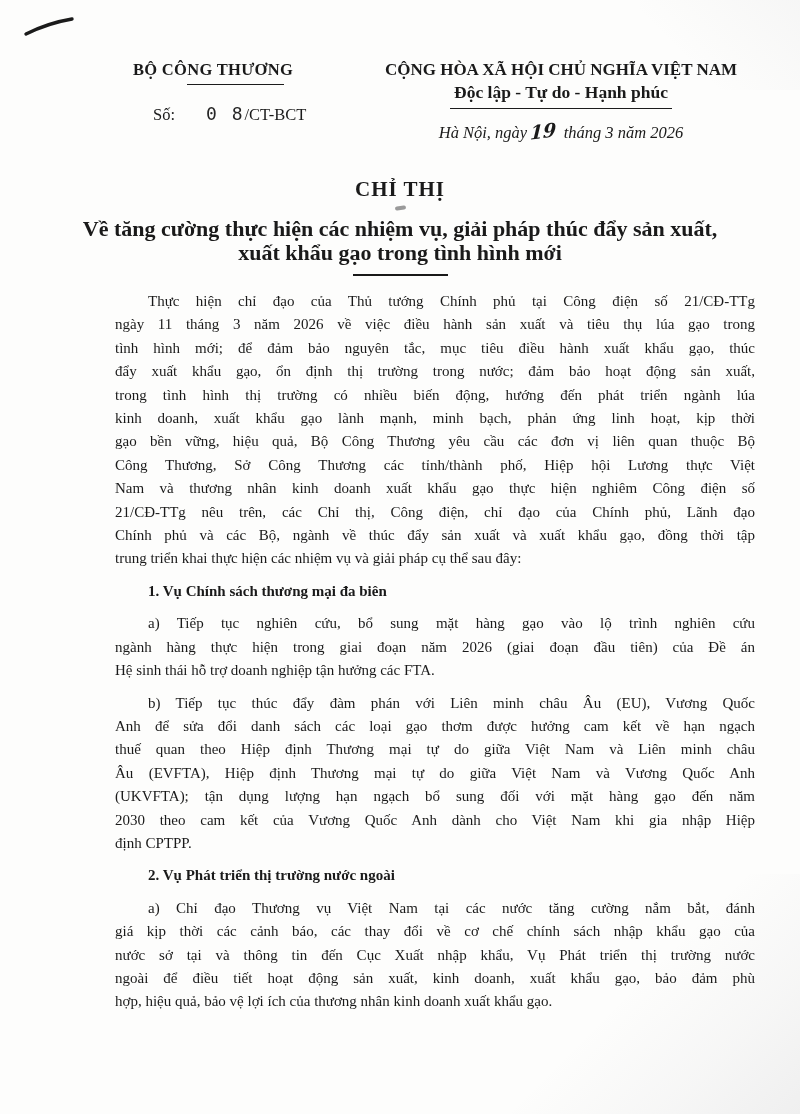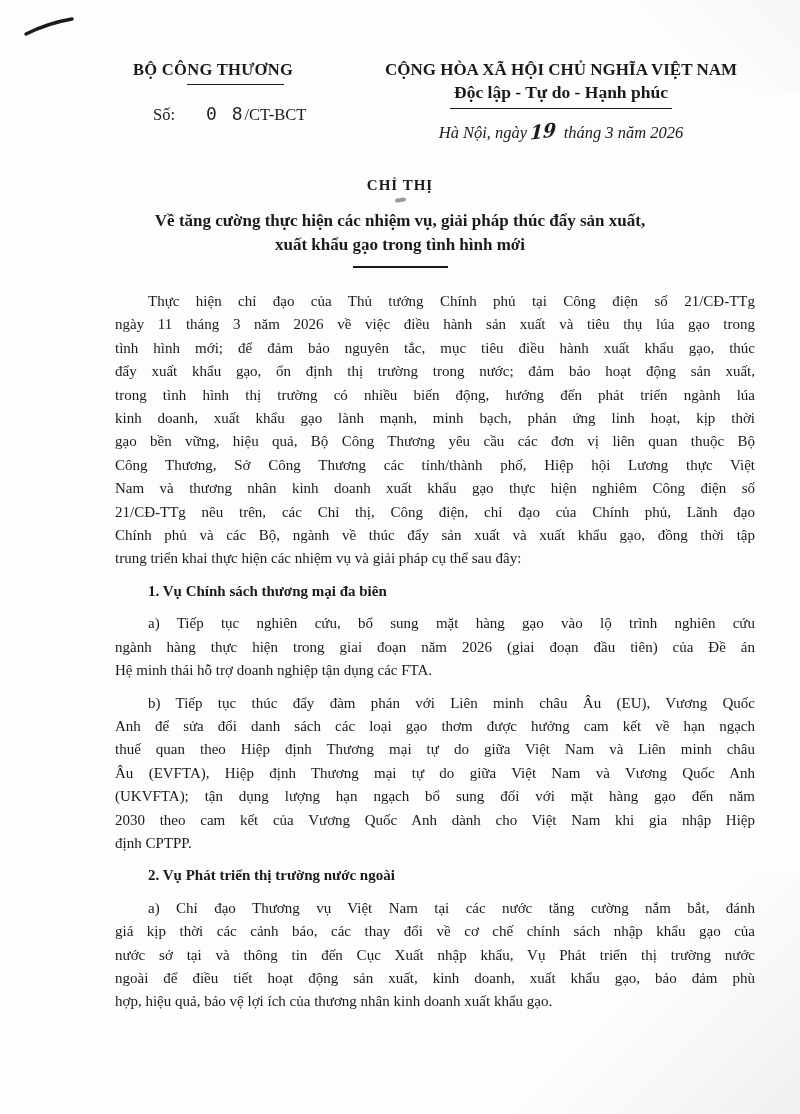--- a/index.html
+++ b/index.html
@@ -43,23 +43,23 @@
   .handwritten-day{
     display:inline-block;
     font-family:"DejaVu Serif", serif;
     font-style:italic;font-weight:bold;font-size:19px;
     transform:rotate(-7deg) skewX(-10deg);
     margin:0 7px 0 3px;
   }
 
   
   .title-block{position:absolute;left:0;top:177px;width:100%;text-align:center;}
-  .doc-type{font-weight:bold;font-size:15px;letter-spacing:1px;}
+  .doc-type{font-weight:bold;font-size:21px;letter-spacing:1px;}
   .smudge{width:11px;height:4px;background:rgba(55,55,55,.5);border-radius:2px;margin:4px auto 0;transform:rotate(-8deg);}
-  .subject{font-weight:bold;font-size:17px;line-height:24px;margin-top:7px;}
+  .subject{font-weight:bold;font-size:22px;line-height:24px;margin-top:7px;}
   .title-rule{width:95px;border-top:2.2px solid #191919;margin:9px auto 0;}
 
   
   .body{
     position:absolute;left:115px;top:290px;width:640px;
     font-size:15px;line-height:23.4px;font-family:Liberation Serif, serif;
   }
   .para,.heading{margin-top:9px;}
   .body > :first-child{margin-top:0;}
   .heading{font-weight:bold;padding-left:33px;}
@@ -118,21 +118,21 @@
         <div class="line">Công Thương, Sở Công Thương các tỉnh/thành phố, Hiệp hội Lương thực Việt</div>
         <div class="line">Nam và thương nhân kinh doanh xuất khẩu gạo thực hiện nghiêm Công điện số</div>
         <div class="line">21/CĐ-TTg nêu trên, các Chỉ thị, Công điện, chỉ đạo của Chính phủ, Lãnh đạo</div>
         <div class="line">Chính phủ và các Bộ, ngành về thúc đẩy sản xuất và xuất khẩu gạo, đồng thời tập</div>
         <div class="line last">trung triển khai thực hiện các nhiệm vụ và giải pháp cụ thể sau đây:</div>
       </div>
       <div class="heading">1. Vụ Chính sách thương mại đa biên</div>
       <div class="para">
         <div class="line first">a) Tiếp tục nghiên cứu, bổ sung mặt hàng gạo vào lộ trình nghiên cứu</div>
         <div class="line">ngành hàng thực hiện trong giai đoạn năm 2026 (giai đoạn đầu tiên) của Đề án</div>
-        <div class="line last">Hệ minh thái hỗ trợ doanh nghiệp tận dụng các FTA.</div>
+        <div class="line last">Hệ sinh thái hỗ trợ doanh nghiệp tận hưởng các FTA.</div>
       </div>
       <div class="para">
         <div class="line first">b) Tiếp tục thúc đẩy đàm phán với Liên minh châu Âu (EU), Vương Quốc</div>
         <div class="line">Anh để sửa đổi danh sách các loại gạo thơm được hưởng cam kết về hạn ngạch</div>
         <div class="line">thuế quan theo Hiệp định Thương mại tự do giữa Việt Nam và Liên minh châu</div>
         <div class="line">Âu (EVFTA), Hiệp định Thương mại tự do giữa Việt Nam và Vương Quốc Anh</div>
         <div class="line">(UKVFTA); tận dụng lượng hạn ngạch bổ sung đối với mặt hàng gạo đến năm</div>
         <div class="line">2030 theo cam kết của Vương Quốc Anh dành cho Việt Nam khi gia nhập Hiệp</div>
         <div class="line last">định CPTPP.</div>
       </div>

